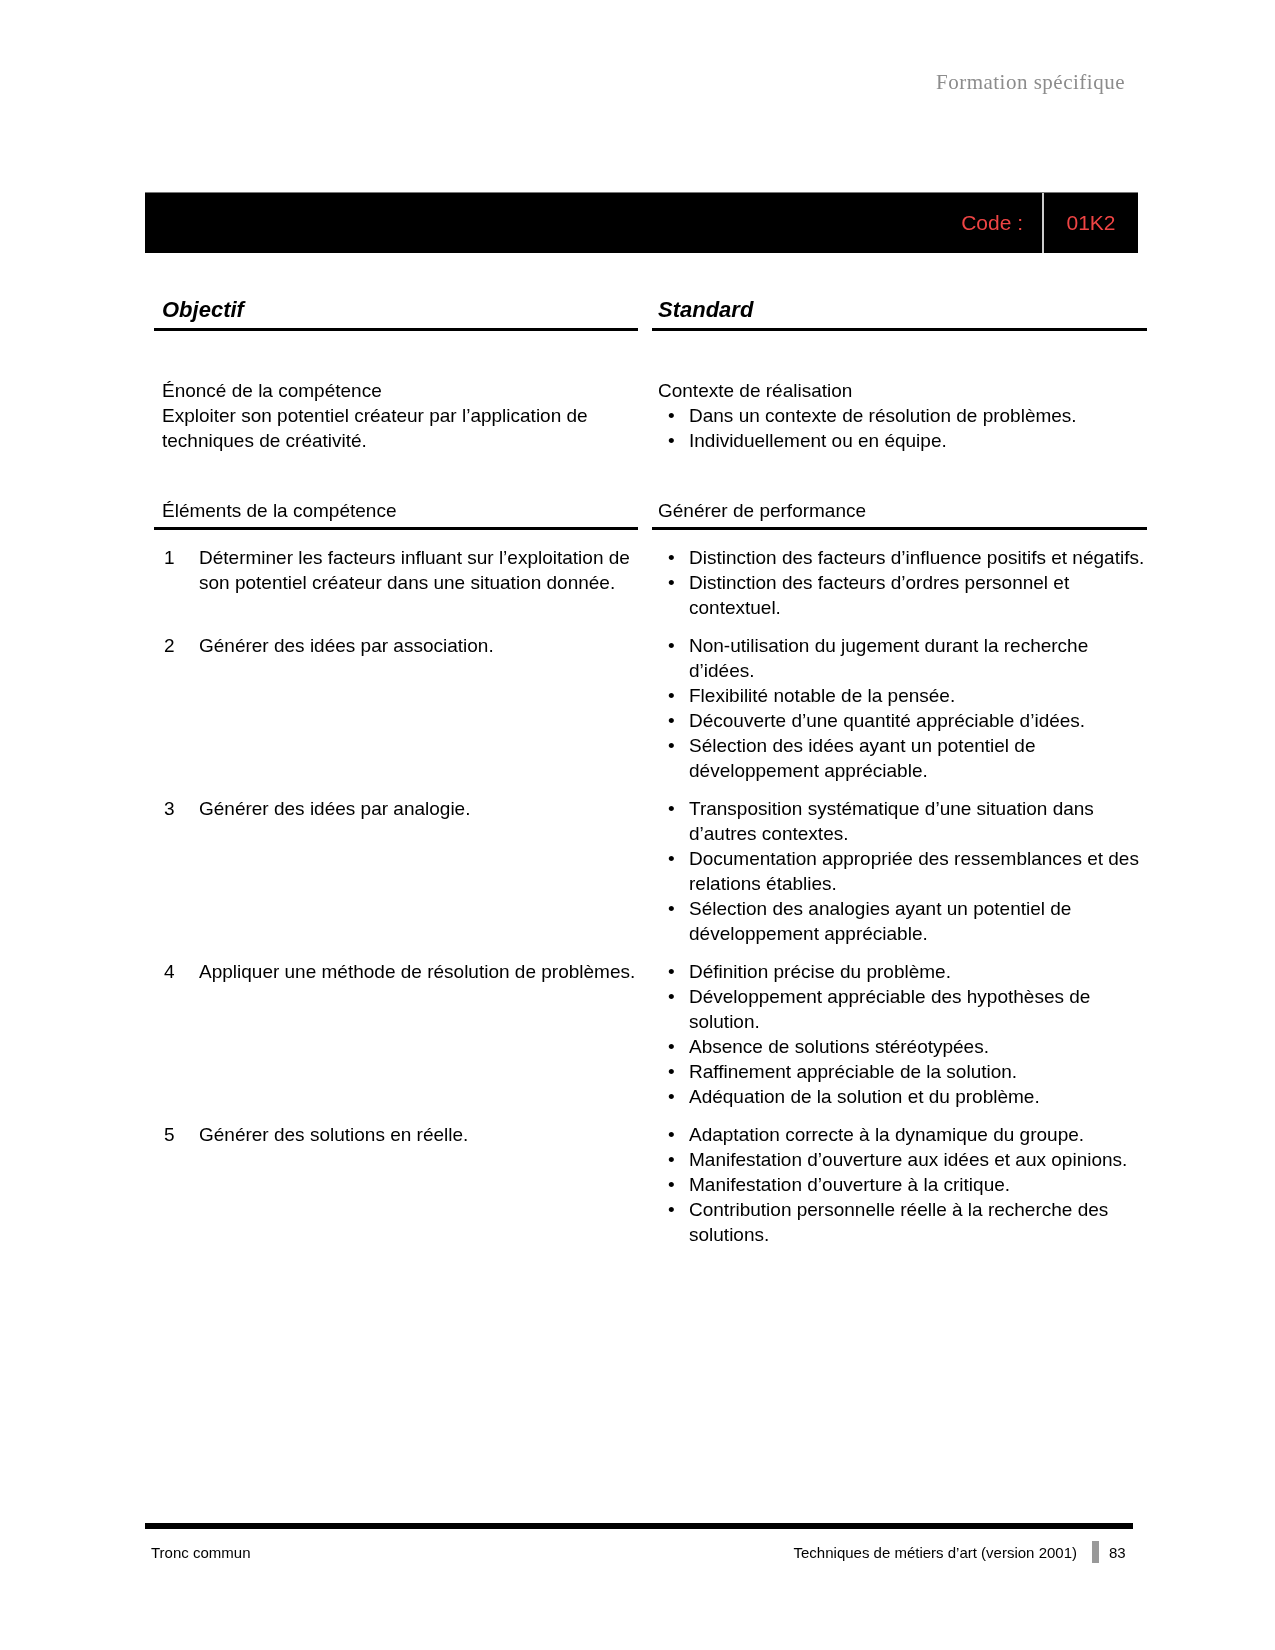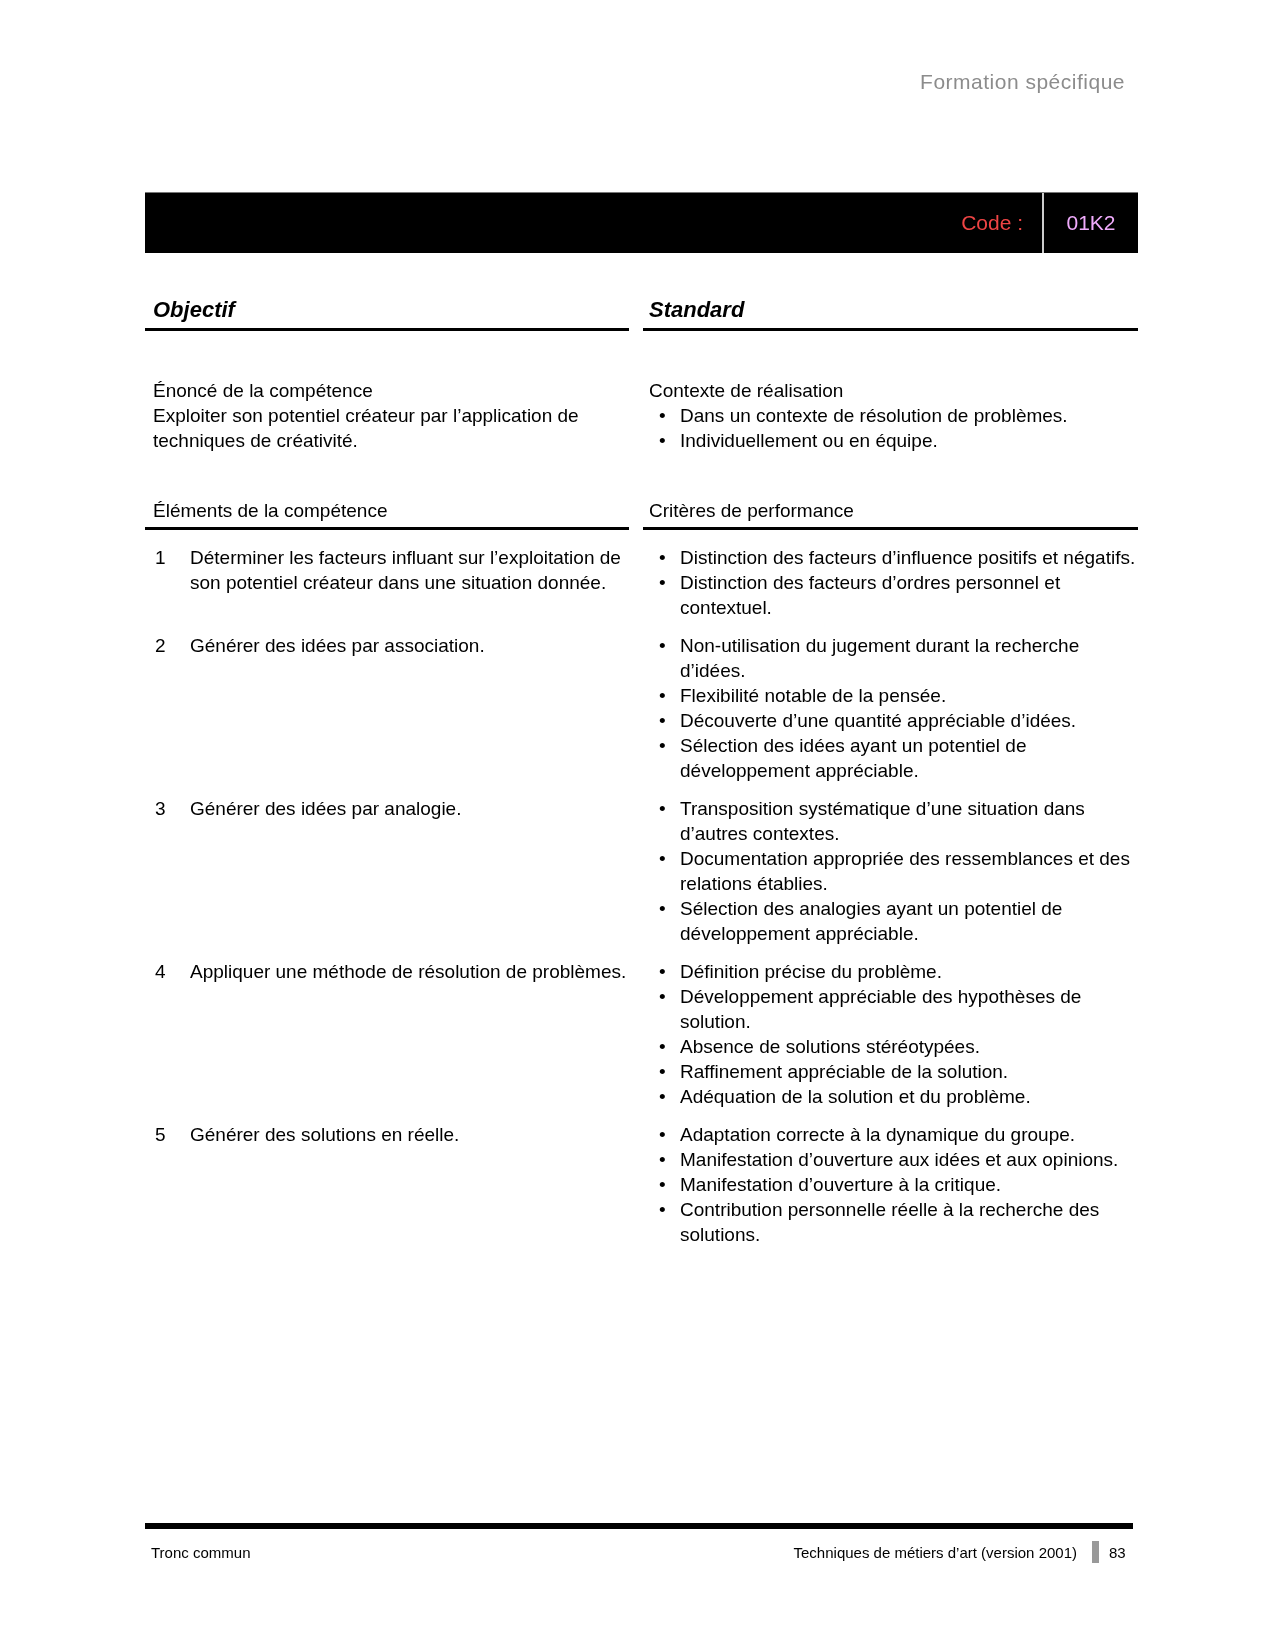--- a/index.html
+++ b/index.html
@@ -13,20 +13,21 @@
     overflow:hidden;
   }
 
   
   .running-header {
     position:absolute;
     top:70px; right:150px;
     font-size:21px;
     color:#8c8c8c;
     letter-spacing:0.5px;
+    font-family:Liberation Serif, serif;
   }
 
   
   .code-bar {
     position:absolute;
     top:192px; left:145px;
     width:993px; height:60px;
     background:#000;
     display:flex;
     align-items:stretch;
@@ -35,27 +36,27 @@
   .code-bar .spacer { flex:1; }
   .code-label-cell {
     display:flex; align-items:center;
     color:#ef4444; font-size:21px;
     padding-right:19px;
   }
   .code-divider { width:2px; background:#cccccc; }
   .code-value-cell {
     width:94px;
     display:flex; align-items:center; justify-content:center;
-    color:#f0abfc; font-size:21px;
+    color:#ef4444; font-size:21px;
   }
 
   
   .main {
     position:absolute;
-    top:298px; left:145px;
+    top:298px; left:154px;
     width:993px;
   }
   .row {
     display:grid;
     grid-template-columns:484px 1fr;
     column-gap:14px;
   }
   .title-row .cell {
     font-size:22px; font-weight:bold; font-style:italic;
     line-height:24px;
@@ -146,21 +147,21 @@
     <div class="row para-row">
       <div class="cell left">Exploiter son potentiel créateur par l’application de techniques de créativité.</div>
       <div class="cell right">
         <div class="crit">Dans un contexte de résolution de problèmes.</div>
         <div class="crit">Individuellement ou en équipe.</div>
       </div>
     </div>
 
     <div class="row heads-row second">
       <div class="cell left">Éléments de la compétence</div>
-      <div class="cell right">Critères de performance</div>
+      <div class="cell right">Générer de performance</div>
     </div>
 
     <div class="row item-row first">
       <div class="cell left item-left">
         <div class="num">1</div>
         <div class="itxt">Déterminer les facteurs influant sur l’exploitation de son potentiel créateur dans une situation donnée.</div>
       </div>
       <div class="cell right">
         <div class="crit">Distinction des facteurs d’influence positifs et négatifs.</div>
         <div class="crit">Distinction des facteurs d’ordres personnel et contextuel.</div>

